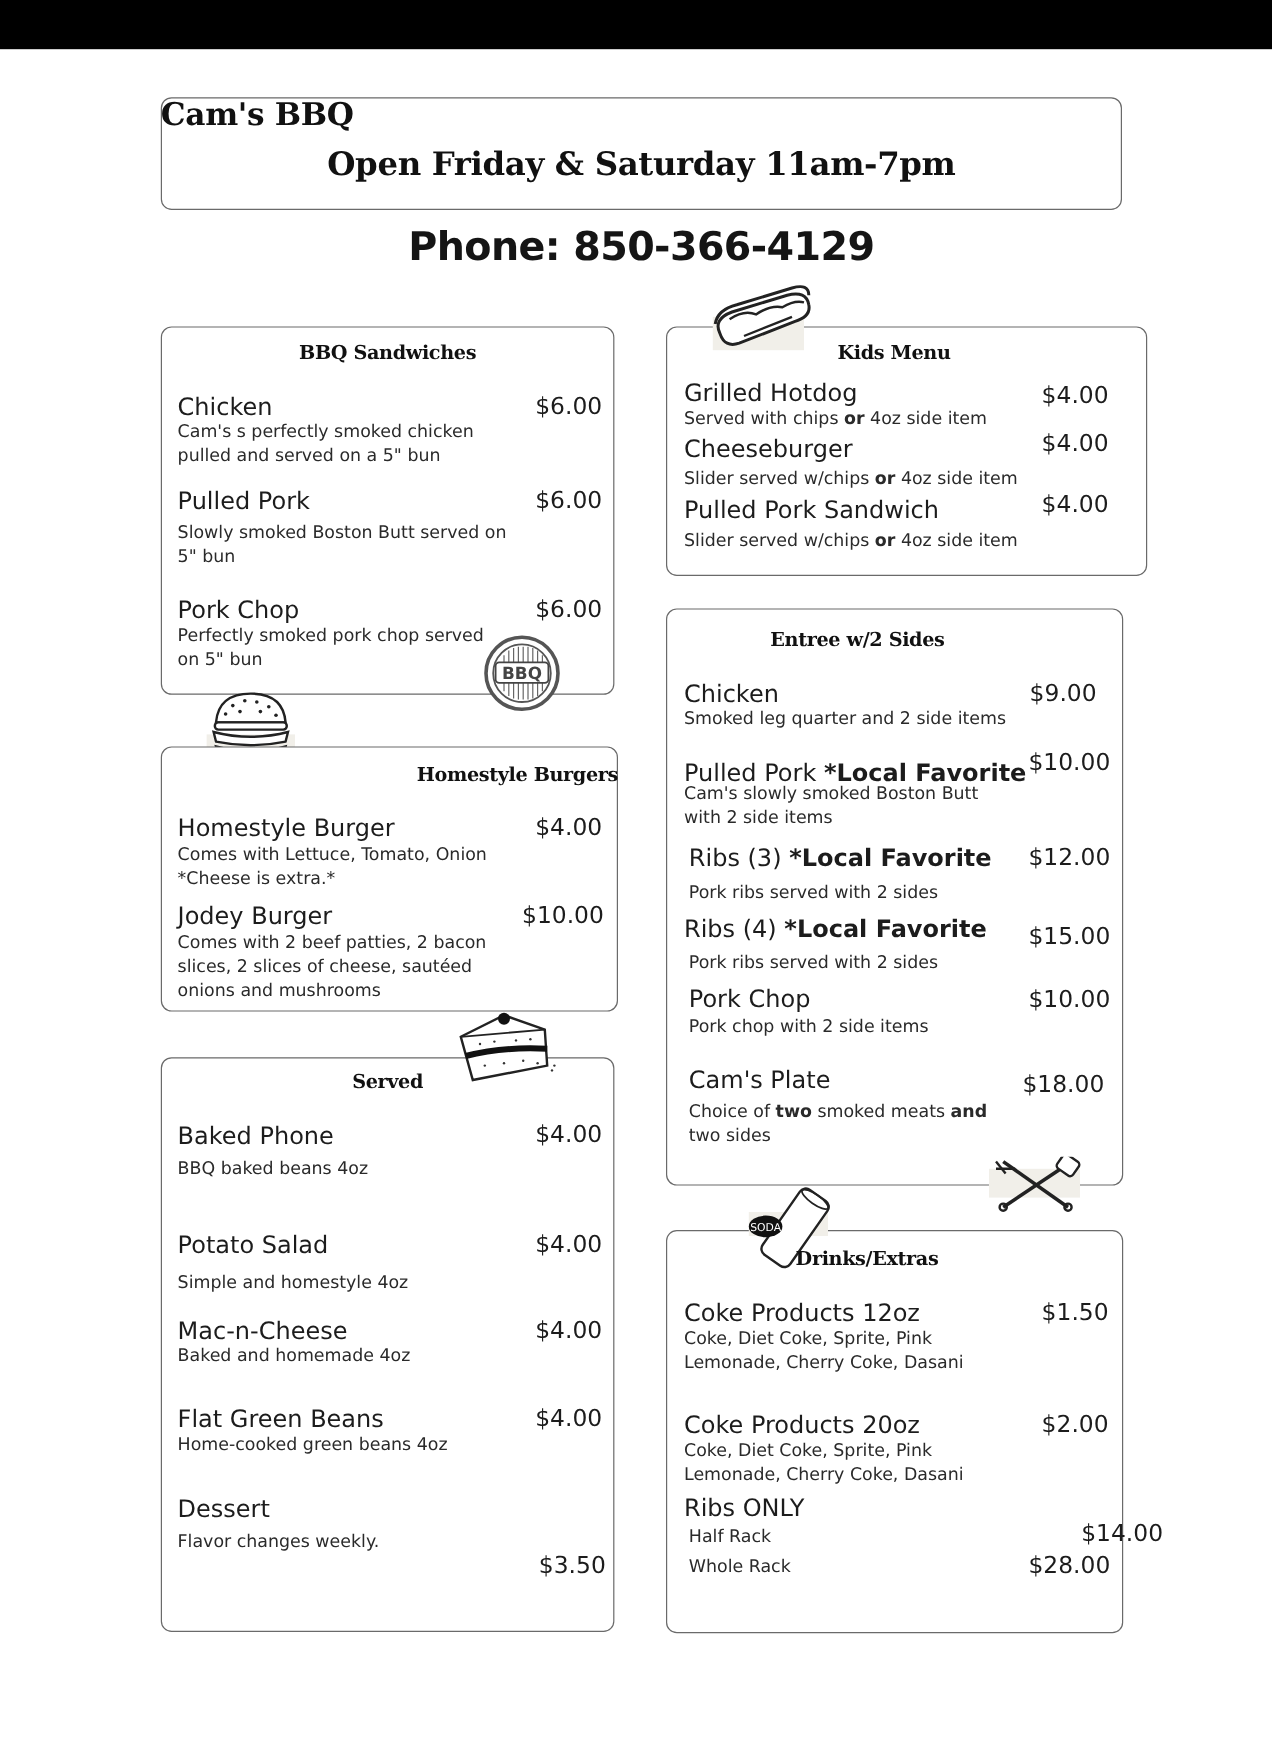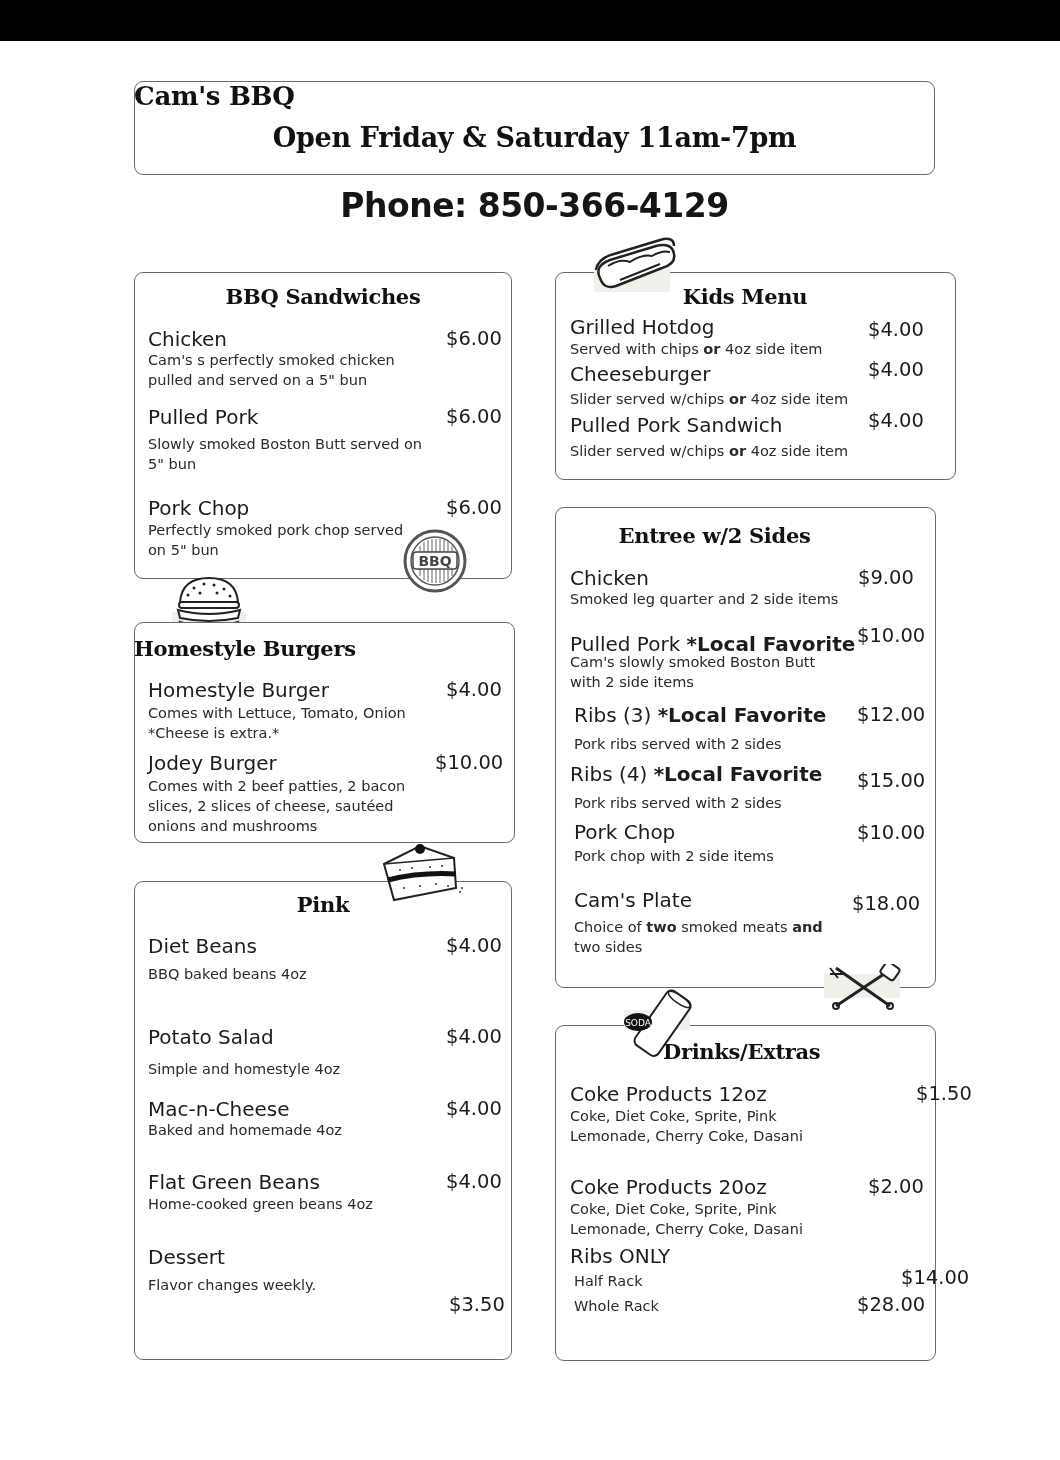--- a/index.html
+++ b/index.html
@@ -3,21 +3,21 @@
 <meta charset="utf-8">
 <style>
   * { box-sizing: border-box; margin: 0; padding: 0; }
   html, body { width: 1060px; height: 1460px; background: #ffffff; overflow: hidden; }
   body { position: relative; font-family: "DejaVu Sans", sans-serif; color: #1e1e1e; }
   .topbar { position: absolute; left: 0; top: 0; width: 1060px; height: 41px; background: #000; }
   .box { position: absolute; border: 1.5px solid #6a6a6a; border-radius: 9px; background: #fff; }
   .abs { position: absolute; white-space: nowrap; }
   .slab { font-family: "DejaVu Serif", serif; font-weight: bold; color: #111; letter-spacing: -0.3px; }
   .h-title { font-size: 26px; }
-  .h-sec { font-size: 21px; }
+  .h-sec { font-size: 16px; }
   .name { font-size: 20px; color: #1c1c1c; }
   .desc { font-size: 14.5px; color: #2a2a2a; }
   .price { font-size: 19.5px; color: #1c1c1c; }
   .b { font-weight: bold; }
   .phone { font-size: 33px; font-weight: bold; color: #151515; letter-spacing: -0.5px; }
   .icon { position: absolute; }
 </style>
 </head>
 <body>
 
@@ -79,21 +79,21 @@
         <circle cx="45" cy="19" r="1.5"></circle>
         <circle cx="16" cy="21" r="1.5"></circle>
         <circle cx="58" cy="22" r="1.5"></circle>
       </g>
     <rect x="7" y="28" width="60" height="6" rx="3" fill="#fff" stroke="#222" stroke-width="2"></rect>
     <path d="M6 36 Q37 44 68 36 L66 44 Q37 50 8 44 Z" fill="#fff" stroke="#222" stroke-width="2"></path>
     <path d="M8 48 Q37 56 66 48 L64 56 Q37 60 10 56 Z" fill="#fff" stroke="#222" stroke-width="2"></path>
   </svg>
 </div>
 <div class="box" style="left:134px; top:622px; width:381px; height:221px;"></div>
-<div class="abs slab h-sec" style="left:134px; width:381px; top:636px; text-align:left;">Homestyle Burgers</div>
+<div class="abs slab h-sec" style="left:134px; width:381px; top:636px; text-align:right;">Homestyle Burgers</div>
 
 <div class="abs name" style="left:148px; top:678px;">Homestyle Burger</div>
 <div class="abs price" style="left:446px; top:678px;">$4.00</div>
 <div class="abs desc" style="left:148px; top:705px;">Comes with Lettuce, Tomato, Onion</div>
 <div class="abs desc" style="left:148px; top:725px;">*Cheese is extra.*</div>
 
 <div class="abs name" style="left:148px; top:751px;">Jodey Burger</div>
 <div class="abs price" style="left:435px; top:751px;">$10.00</div>
 <div class="abs desc" style="left:148px; top:778px;">Comes with 2 beef patties, 2 bacon</div>
 <div class="abs desc" style="left:148px; top:798px;">slices, 2 slices of cheese, sautéed</div>
@@ -113,23 +113,23 @@
         <circle cx="62" cy="24" r="1"></circle>
         <circle cx="24" cy="46" r="1"></circle>
         <circle cx="40" cy="44" r="1"></circle>
         <circle cx="56" cy="42" r="1"></circle>
         <circle cx="68" cy="44" r="1"></circle>
         <circle cx="80" cy="50" r="1"></circle>
         <circle cx="82" cy="46" r="1"></circle>
       </g>
   </svg>
 </div>
-<div class="abs slab h-sec" style="left:134px; width:378px; top:892px; text-align:center;">Pink</div>
-
-<div class="abs name" style="left:148px; top:934px;">Diet Beans</div>
+<div class="abs slab h-sec" style="left:134px; width:378px; top:892px; text-align:center;">Served</div>
+
+<div class="abs name" style="left:148px; top:934px;">Baked Phone</div>
 <div class="abs price" style="left:446px; top:934px;">$4.00</div>
 <div class="abs desc" style="left:148px; top:966px;">BBQ baked beans 4oz</div>
 
 <div class="abs name" style="left:148px; top:1025px;">Potato Salad</div>
 <div class="abs price" style="left:446px; top:1025px;">$4.00</div>
 <div class="abs desc" style="left:148px; top:1061px;">Simple and homestyle  4oz</div>
 
 <div class="abs name" style="left:148px; top:1097px;">Mac-n-Cheese</div>
 <div class="abs price" style="left:446px; top:1097px;">$4.00</div>
 <div class="abs desc" style="left:148px; top:1122px;">Baked and homemade 4oz</div>
@@ -216,21 +216,21 @@
       <rect x="26" y="2" width="28" height="66" rx="6" fill="#fff" stroke="#222" stroke-width="2"></rect>
       <ellipse cx="40" cy="6" rx="13" ry="4" fill="none" stroke="#222" stroke-width="1.5"></ellipse>
     </g>
     <ellipse cx="16" cy="34" rx="14" ry="9" fill="#111"></ellipse>
     <text x="16" y="38" text-anchor="middle" font-family="DejaVu Sans, sans-serif" font-size="9" fill="#fff">SODA</text>
   </svg>
 </div>
 <div class="abs slab h-sec" style="left:663px; top:1039px;">Drinks/Extras</div>
 
 <div class="abs name" style="left:570px; top:1082px;">Coke Products 12oz</div>
-<div class="abs price" style="left:868px; top:1082px;margin-left:48px;">$1.50</div>
+<div class="abs price" style="left:868px; top:1082px;">$1.50</div>
 <div class="abs desc" style="left:570px; top:1108px;">Coke, Diet Coke, Sprite, Pink</div>
 <div class="abs desc" style="left:570px; top:1128px;">Lemonade, Cherry Coke, Dasani</div>
 
 <div class="abs name" style="left:570px; top:1175px;">Coke Products 20oz</div>
 <div class="abs price" style="left:868px; top:1175px;">$2.00</div>
 <div class="abs desc" style="left:570px; top:1201px;">Coke, Diet Coke, Sprite, Pink</div>
 <div class="abs desc" style="left:570px; top:1221px;">Lemonade, Cherry Coke, Dasani</div>
 
 <div class="abs name" style="left:570px; top:1244px;">Ribs ONLY</div>
 <div class="abs desc" style="left:574px; top:1273px;">Half Rack</div>

